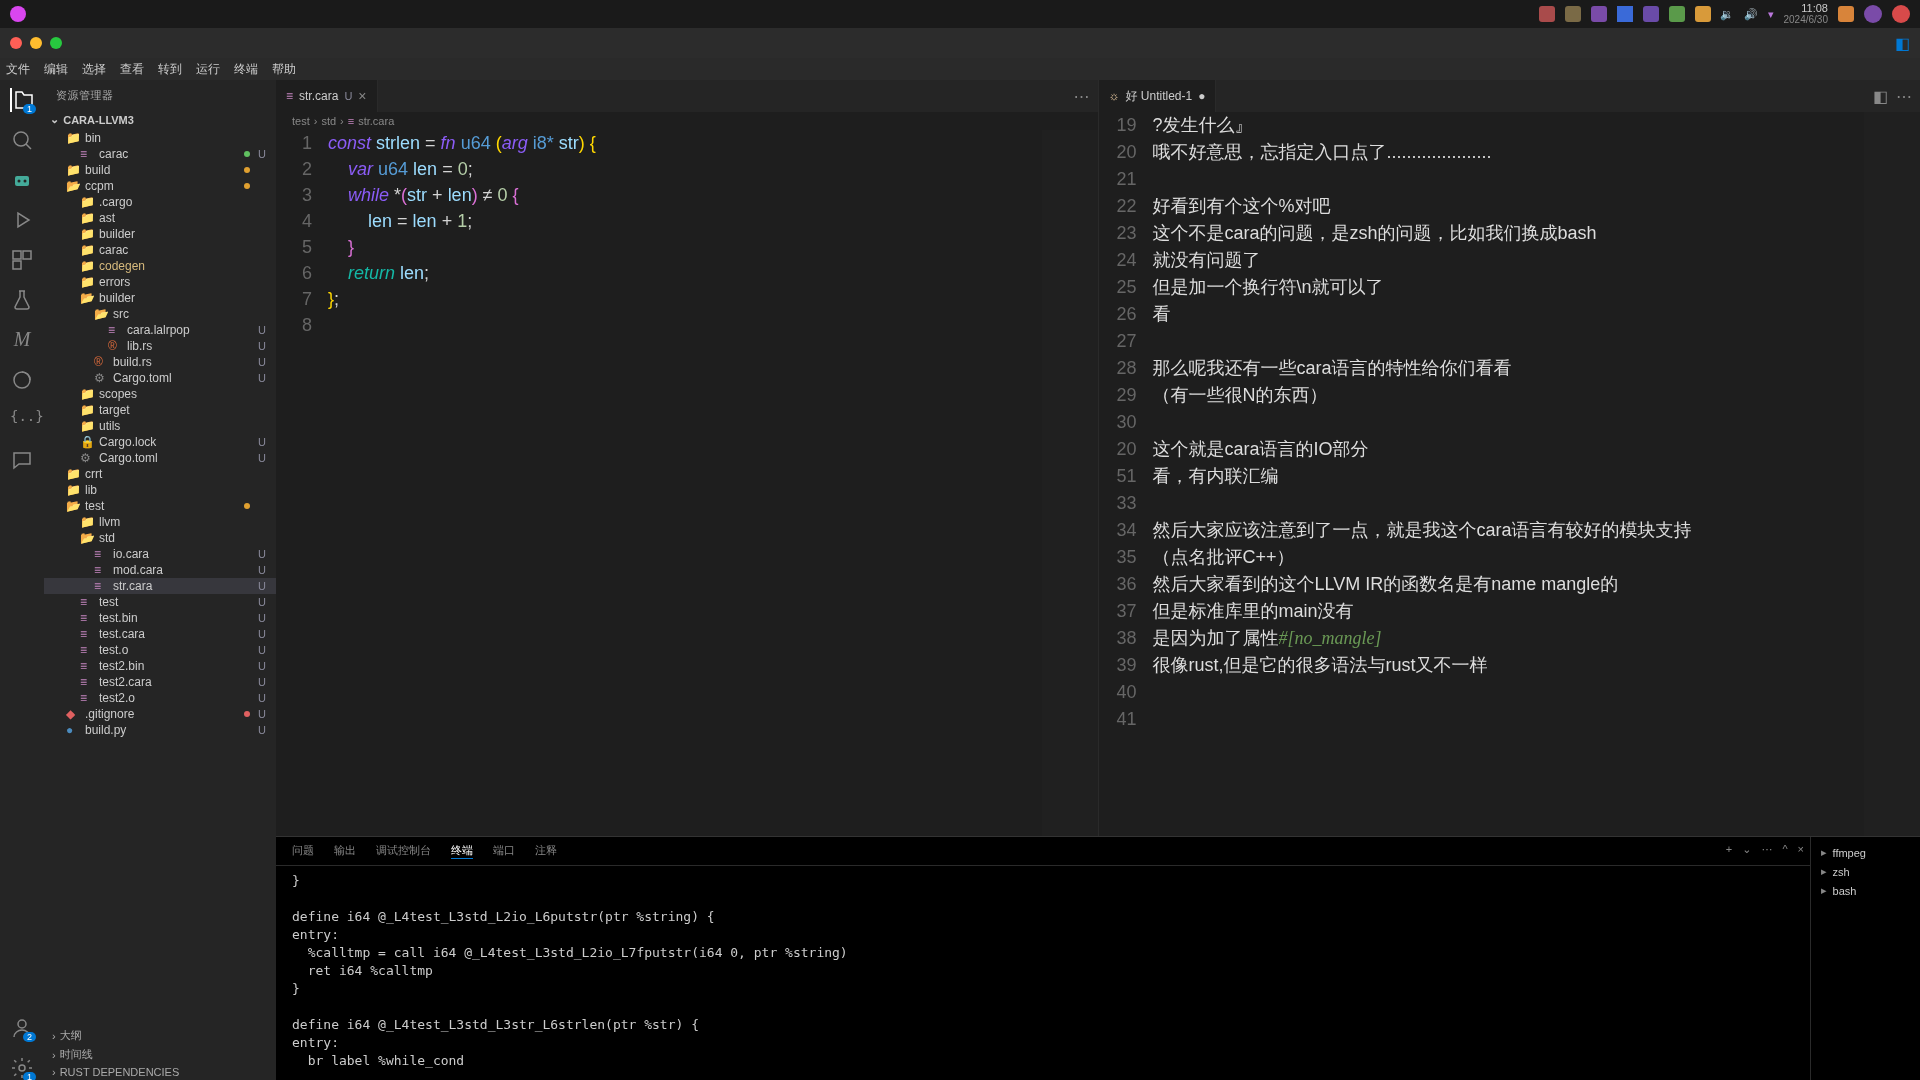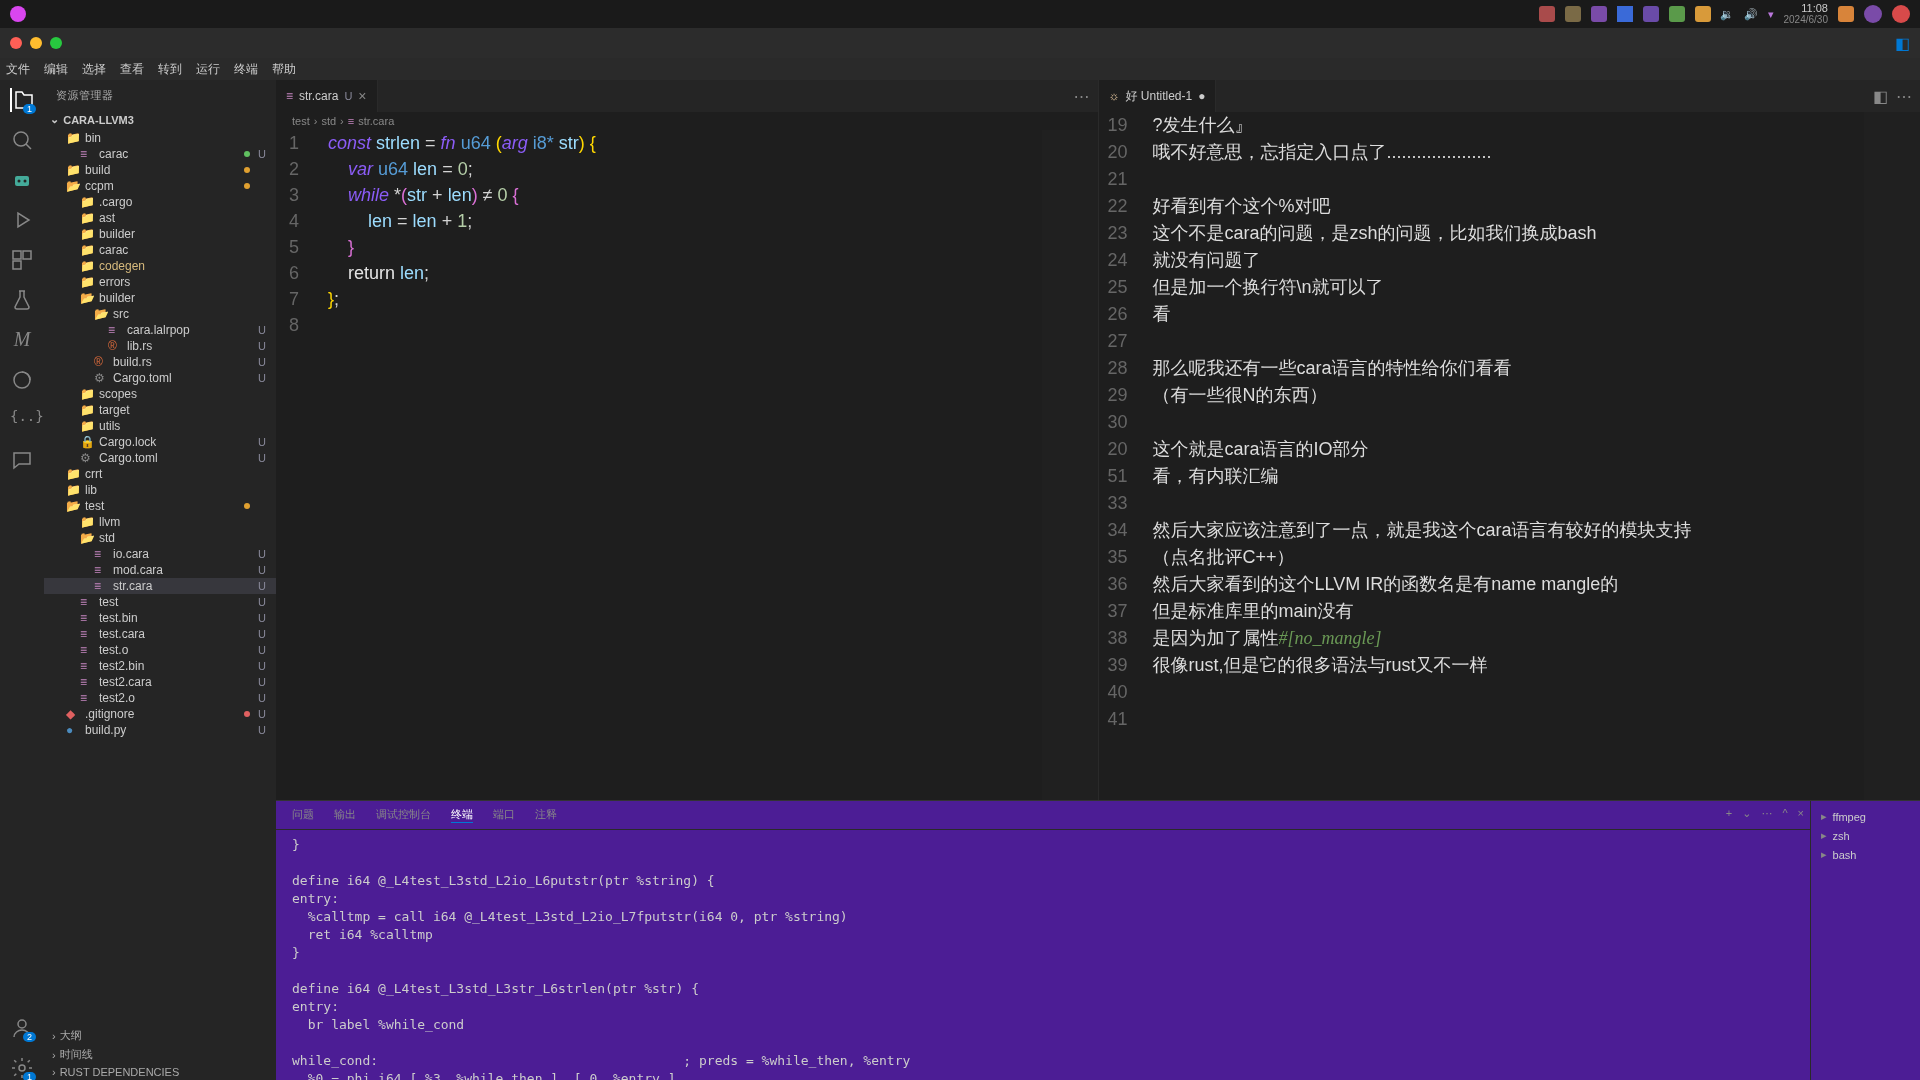--- a/index.html
+++ b/index.html
@@ -33,35 +33,35 @@
 .sidebar-section { padding: 2px 8px; font-size: 11px; text-transform: uppercase; color: #aaa; display: flex; align-items: center; gap: 4px; }
 .editors { flex: 1; display: flex; flex-direction: column; background: #1e1e1e; position: relative; }
 .editor-split { display: flex; flex: 1; }
 .editor-pane { flex: 1; display: flex; flex-direction: column; background: rgba(30,30,30,0.7); }
 .tabs { display: flex; height: 32px; background: #252525; align-items: center; }
 .tab { display: flex; align-items: center; padding: 0 10px; height: 100%; gap: 6px; font-size: 12px; background: #1e1e1e; color: #ccc; border-right: 1px solid #2a2a2a; }
 .tab .tab-mod { font-size: 11px; color: #889; }
 .tab-actions { margin-left: auto; padding-right: 8px; display: flex; gap: 8px; color: #888; }
 .breadcrumb-row { padding: 3px 16px; font-size: 11px; color: #888; display: flex; gap: 4px; }
 .code-area { flex: 1; display: flex; font-family: "SF Mono", Consolas, monospace; font-size: 18px; line-height: 26px; overflow: hidden; position: relative; }
-.gutter { width: 52px; text-align: center; padding-right: 16px; color: #666; user-select: none; }
+.gutter { width: 52px; text-align: right; padding-right: 16px; color: #666; user-select: none; }
 .code-lines { flex: 1; white-space: pre; color: #d4d4d4; }
 .minimap { width: 56px; background: #222; opacity: 0.5; }
 .k-blue { color: #8b5cf6; font-style: italic; }
 .k-var { color: #9cdcfe; }
 .k-num { color: #b5cea8; }
 .k-op { color: #d4d4d4; }
-.k-purple { color: #e5e5e5; }
+.k-purple { color: #14b8a6; font-style: italic; }
 .k-type { color: #569cd6; }
 .comment { color: #6a9955; font-style: italic; font-family: Liberation Serif, serif; }
 .paren-y { color: #ffd700; }
 .paren-p { color: #da70d6; }
 .right-code { font-family: "SF Mono", Consolas, monospace; font-size: 18px; line-height: 27px; }
 .right-code .gutter { width: 54px; color: #666; }
-.panel { height: 280px; background: #4c1d95; border-top: 1px solid #333; display: flex; }
+.panel { height: 244px; background: #000000; border-top: 1px solid #333; display: flex; }
 .panel-main { flex: 1; display: flex; flex-direction: column; }
 .panel-tabs { display: flex; gap: 20px; padding: 6px 16px; font-size: 11px; color: #888; border-bottom: 1px solid #2a2a2a; }
 .panel-tabs .ptab.active { color: #fff; border-bottom: 1px solid #0078d4; }
 .terminal-out { flex: 1; padding: 6px 16px; font-family: "SF Mono", Consolas, monospace; font-size: 13px; line-height: 18px; color: #ccc; white-space: pre-wrap; overflow-y: auto; }
 .term-side { width: 110px; border-left: 1px solid #2a2a2a; padding: 6px; font-size: 11px; }
 .term-side div { padding: 3px 4px; display: flex; gap: 6px; align-items: center; }
 .panel-actions { position: absolute; right: 6px; display: flex; gap: 10px; color: #888; }
 .bg-img { position: absolute; inset: 0; background: radial-gradient(ellipse at 40% 60%, #3a3f4a 0%, #1e1e1e 60%); opacity: 0.3; z-index: -1; }
 .chev::before { content: "›"; display: inline-block; }
 </style>

